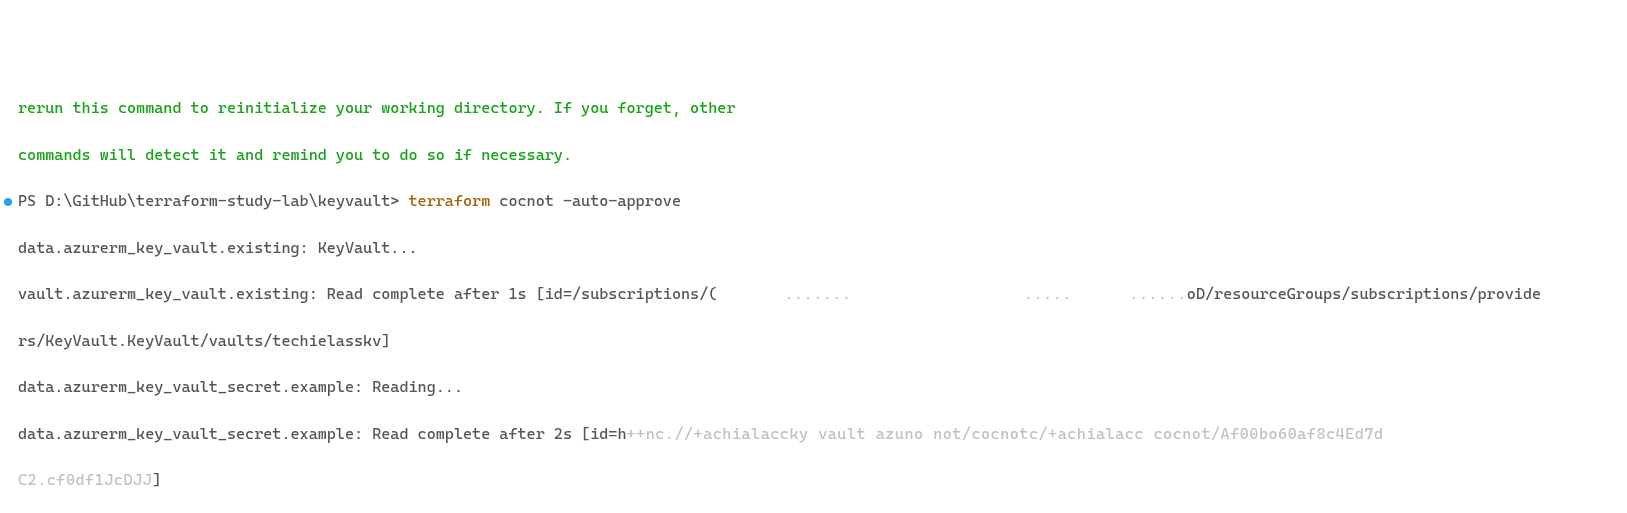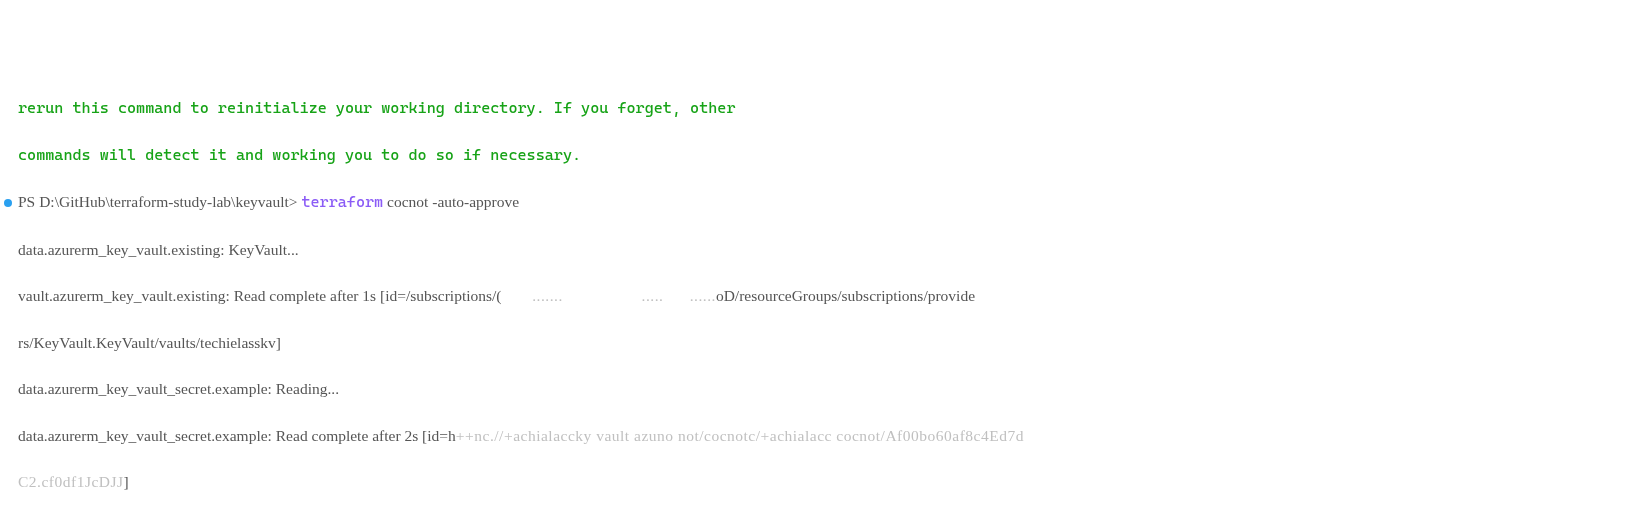--- a/index.html
+++ b/index.html
@@ -9,22 +9,22 @@
       font-size: 15.5px;
       line-height: 1.5;
       background: #ffffff;
       color: #555555;
       white-space: pre-wrap;
       word-break: break-all;
       width: 1627px;
       box-sizing: border-box;
     }
     .green { color: #17a317; }
-    .yellow { color: #8b5cf6; }
-    .dim { color: #555555; font-family: Liberation Serif, serif; }
+    .yellow { color: #a16207; }
+    .dim { color: #555555; }
     .prompt-bullet {
       display: inline-block;
       width: 8px;
       height: 8px;
       border-radius: 50%;
       background: #2aa0f0;
       margin-left: -14px;
       margin-right: 6px;
       vertical-align: middle;
     }
@@ -33,21 +33,21 @@
       color: #c0c0c0;
       letter-spacing: 0.5px;
     }
   </style>
 </head>
 <body>
 
 
 
 <div class="line green">rerun this command to reinitialize your working directory. If you forget, other</div>
-<div class="line green">commands will detect it and working you to do so if necessary.</div>
+<div class="line green">commands will detect it and remind you to do so if necessary.</div>
 <div class="line"><span class="prompt-bullet"></span><span class="dim">PS </span><span class="dim">D:\GitHub\terraform-study-lab\keyvault&gt; </span><span class="yellow">terraform</span><span class="dim"> cocnot -auto-approve</span></div>
 <div class="line dim">data.azurerm_key_vault.existing: KeyVault...</div>
 <div class="line dim"><span>vault.azurerm_key_vault.existing: Read complete after 1s [id=/subscriptions/(</span><span class="redacted">       .......                  .....      ......</span><span>oD/resourceGroups/subscriptions/provide</span></div>
 <div class="line dim">rs/KeyVault.KeyVault/vaults/techielasskv]</div>
 <div class="line dim">data.azurerm_key_vault_secret.example: Reading...</div>
 <div class="line dim"><span>data.azurerm_key_vault_secret.example: Read complete after 2s [id=h</span><span class="redacted">++nc.//+achialaccky vault azuno not/cocnotc/+achialacc cocnot/Af00bo60af8c4Ed7d</span></div>
 <div class="line dim"><span class="redacted">C2.cf0df1JcDJJ</span><span>]</span></div>
 <div class="line"></div>
 
 

